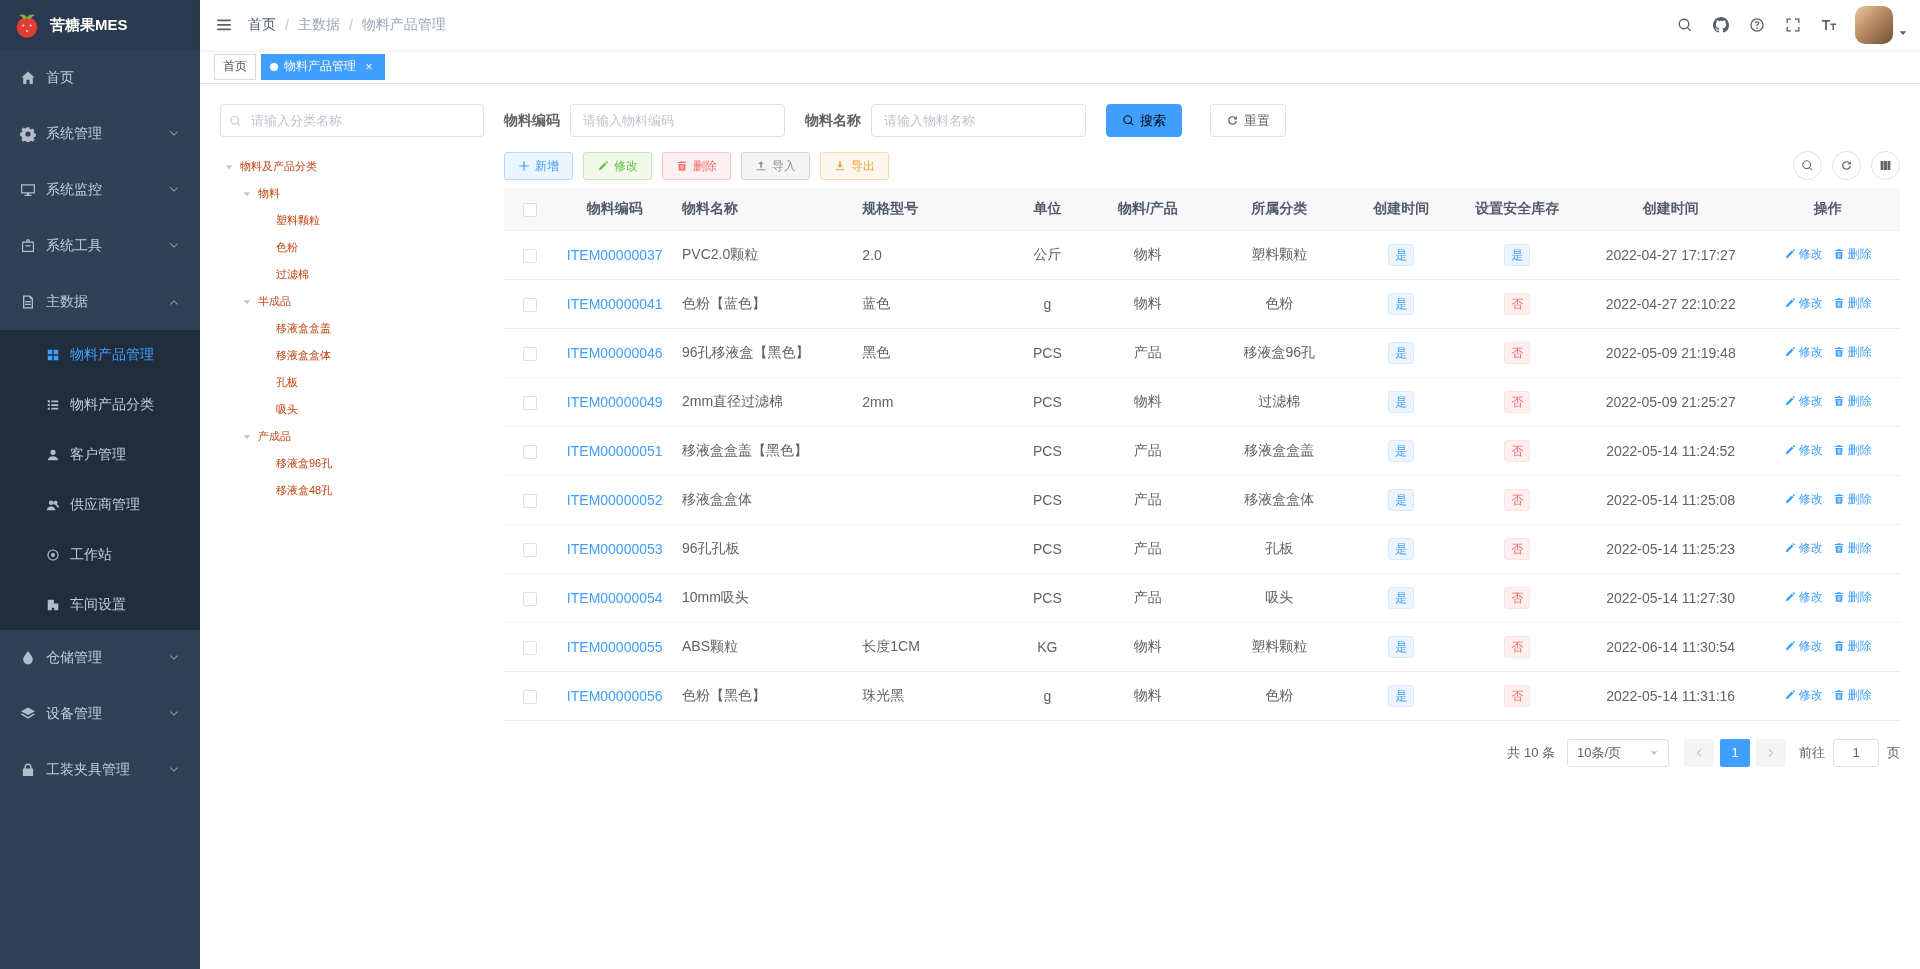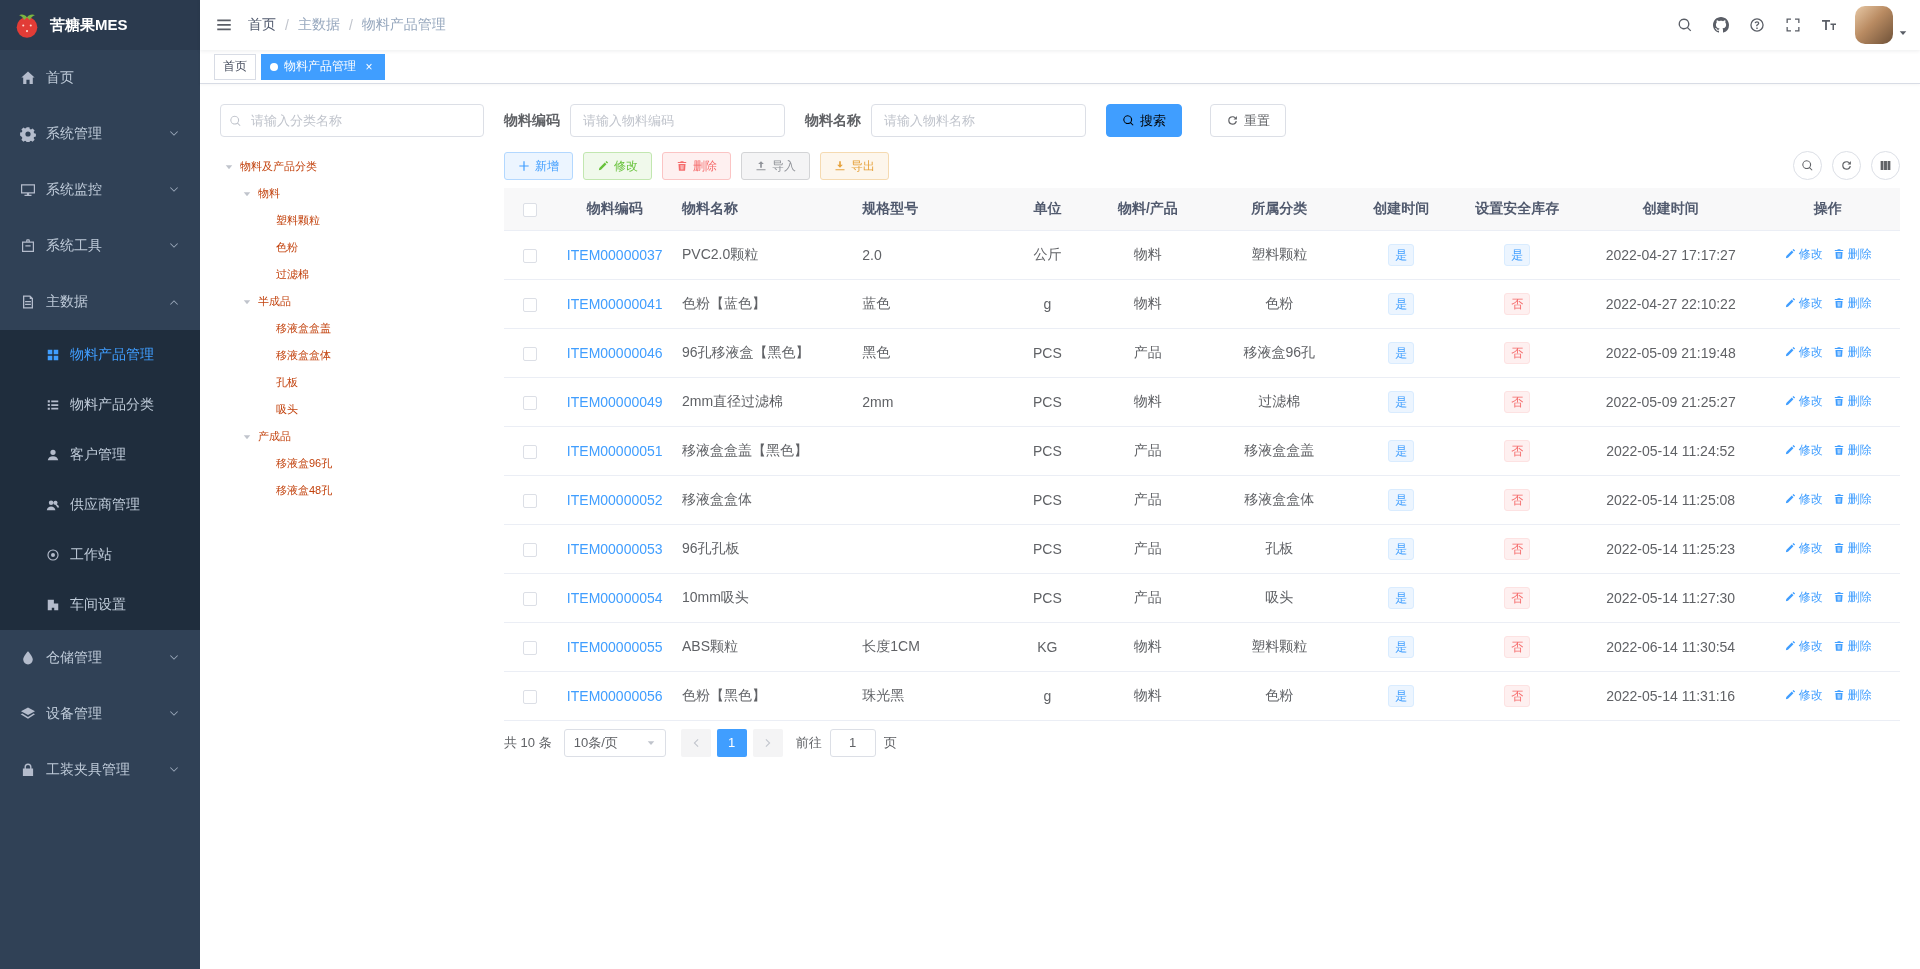--- a/index.html
+++ b/index.html
@@ -77,21 +77,21 @@
 .data-table td{height:49px;padding:0 8px;text-align:center;color:#606266;font-size:14px;border-bottom:1px solid #ebeef5;overflow:hidden;white-space:nowrap;text-overflow:ellipsis}
 .data-table .left{text-align:left}
 .col-checkbox{width:50px}.col-code{width:115px}.col-name{width:175px}.col-spec{width:145px}.col-unit{width:85px}.col-kind{width:110px}.col-category{width:145px}.col-enabled{width:92px}.col-safe{width:133px}.col-created{width:165px}.col-action{width:140px}
 .checkbox{display:inline-block;width:14px;height:14px;border:1px solid #dcdfe6;border-radius:2px;background:#fff;cursor:pointer;vertical-align:middle}
 .link{color:#409eff;cursor:pointer}
 .tag-pill{display:inline-block;padding:0 6px;height:22px;line-height:20px;font-size:12px;border-radius:3px;border:1px solid;cursor:pointer}
 .tag-yes{color:#409eff;background:#ecf5ff;border-color:#d9ecff}
 .tag-no{color:#f56c6c;background:#fef0f0;border-color:#fde2e2}
 .row-action{color:#409eff;font-size:12px;cursor:pointer;display:inline-flex;align-items:center;gap:3px;margin:0 5px;white-space:nowrap}
 
-.pagination{display:flex;align-items:center;justify-content:flex-start;margin-top:8px;color:#606266;font-size:13px}
+.pagination{display:flex;align-items:center;justify-content:flex-end;margin-top:18px;color:#606266;font-size:13px}
 .pg-total{margin-right:12px}
 .page-size-select{width:102px;height:28px;border:1px solid #dcdfe6;border-radius:3px;display:flex;align-items:center;justify-content:space-between;padding:0 9px;cursor:pointer;color:#606266;background:#fff;margin-right:12px}
 .page-size-select .sel-caret{color:#c0c4cc}
 .page-btn{min-width:30px;height:28px;margin:0 3px;border:none;border-radius:2px;background:#f4f4f5;color:#c0c4cc;display:inline-flex;align-items:center;justify-content:center;cursor:pointer;font-size:13px;font-family:inherit}
 .page-btn.active{background:#409eff;color:#fff}
 .goto{display:inline-flex;align-items:center;margin-left:10px}
 .goto input{width:46px;height:28px;border:1px solid #dcdfe6;border-radius:3px;text-align:center;margin:0 8px;font-size:13px;color:#606266;outline:none}
 </style>
 </head>
 <body>

